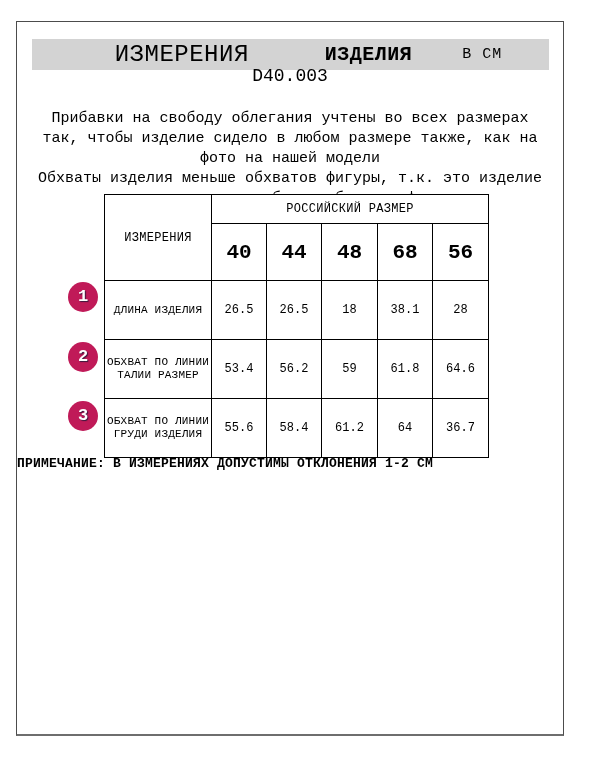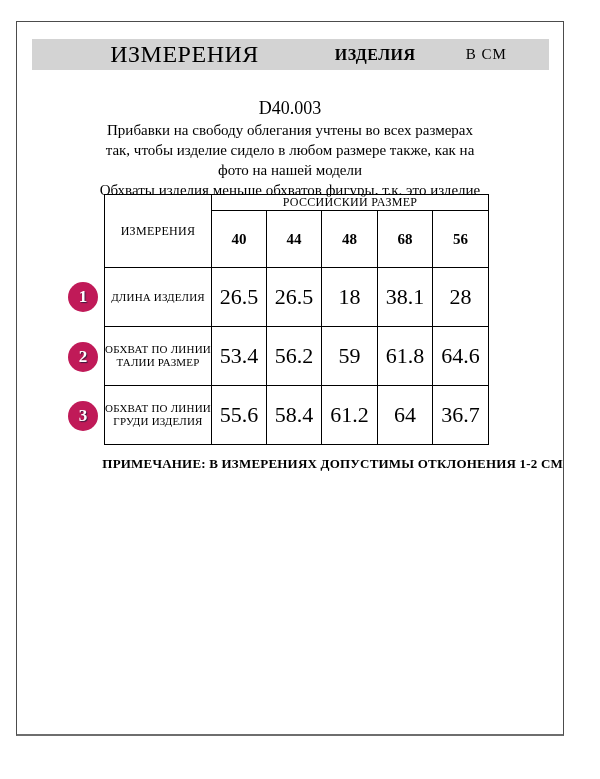--- a/index.html
+++ b/index.html
@@ -1,21 +1,21 @@
 <!DOCTYPE html>
 <html><head>
 <meta charset="utf-8">
 <style>
   html, body { margin: 0; padding: 0; background: #ffffff; }
   .page {
     position: relative;
     width: 600px;
     height: 779px;
     background: #ffffff;
-    font-family: Liberation Serif, serif;
+    font-family: Liberation Mono, monospace;
     color: #000;
     overflow: hidden;
   }
   .frame {
     position: absolute;
     left: 16px; top: 21px;
     width: 548px; height: 715px;
     border: 1px solid #4c4c4c;
     border-bottom: 2px solid #6e6e6e;
     box-sizing: border-box;
@@ -28,53 +28,53 @@
     background: #d3d3d3;
     display: flex;
     align-items: center;
     justify-content: center;
     gap: 50px;
     padding-left: 36px;
     box-sizing: border-box;
     white-space: nowrap;
   }
   .t-left  { font-size: 24px; font-weight: 400; letter-spacing: 0.5px; }
-  .t-right { font-size: 16px; font-weight: 700; letter-spacing: 0.5px; margin-left: 26px; }
+  .t-right { font-size: 20px; font-weight: 700; letter-spacing: 0.5px; margin-left: 26px; }
   .t-units { font-size: 15px; font-weight: 400; letter-spacing: 1px; }
 
   .intro {
     position: absolute;
-    left: 0; top: 74px;
+    left: 0; top: 42px;
     width: 100%;
     text-align: center;
   }
   .code { font-size: 18px; line-height: 24px; }
-  .para { font-size: 15px; line-height: 20px; }
+  .para { font-size: 15px; line-height: 20px; margin-top: 21px; }
   .para.second { margin-top: 0; }
 
   table.size-table {
     position: absolute;
     left: 87px; top: 172px;
     border-collapse: collapse;
     table-layout: fixed;
     background: #fff;
   }
   table.size-table td {
     border: 1px solid #000;
     text-align: center;
     vertical-align: middle;
     padding: 0;
     box-sizing: border-box;
   }
-  tr.r-group td   { height: 15px; font-size: 12px; letter-spacing: 0.3px; }
-  tr.r-sizes td   { height: 57px; font-size: 15px; font-weight: 700; }
+  tr.r-group td   { height: 29px; font-size: 12px; letter-spacing: 0.3px; }
+  tr.r-sizes td   { height: 57px; font-size: 21px; font-weight: 700; }
   tr.r-data td    { height: 59px; }
   td.corner       { font-size: 12px; letter-spacing: 0.3px; }
   td.row-label    { font-size: 11px; line-height: 13px; letter-spacing: 0.2px; }
-  td.val          { font-size: 22px; }
+  td.val          { font-size: 12px; }
 
   .marker {
     position: absolute;
     left: 51px;
     width: 30px; height: 30px;
     border-radius: 50%;
     background: #c01a58;
     color: #ffffff;
     font-size: 17px;
     font-weight: 700;
@@ -83,21 +83,21 @@
     text-shadow: 1px 1px 1px rgba(25,25,55,0.8);
   }
   .m1 { top: 260px; }
   .m2 { top: 320px; }
   .m3 { top: 379px; }
 
   .note {
     position: absolute;
     left: 0; top: 434px;
     width: 100%;
-    text-align: right;
+    text-align: left;
     font-size: 13px;
     font-weight: 700;
     letter-spacing: 0.2px;
   }
 </style>
 </head>
 <body>
 
 <div class="page">
   <div class="frame">

